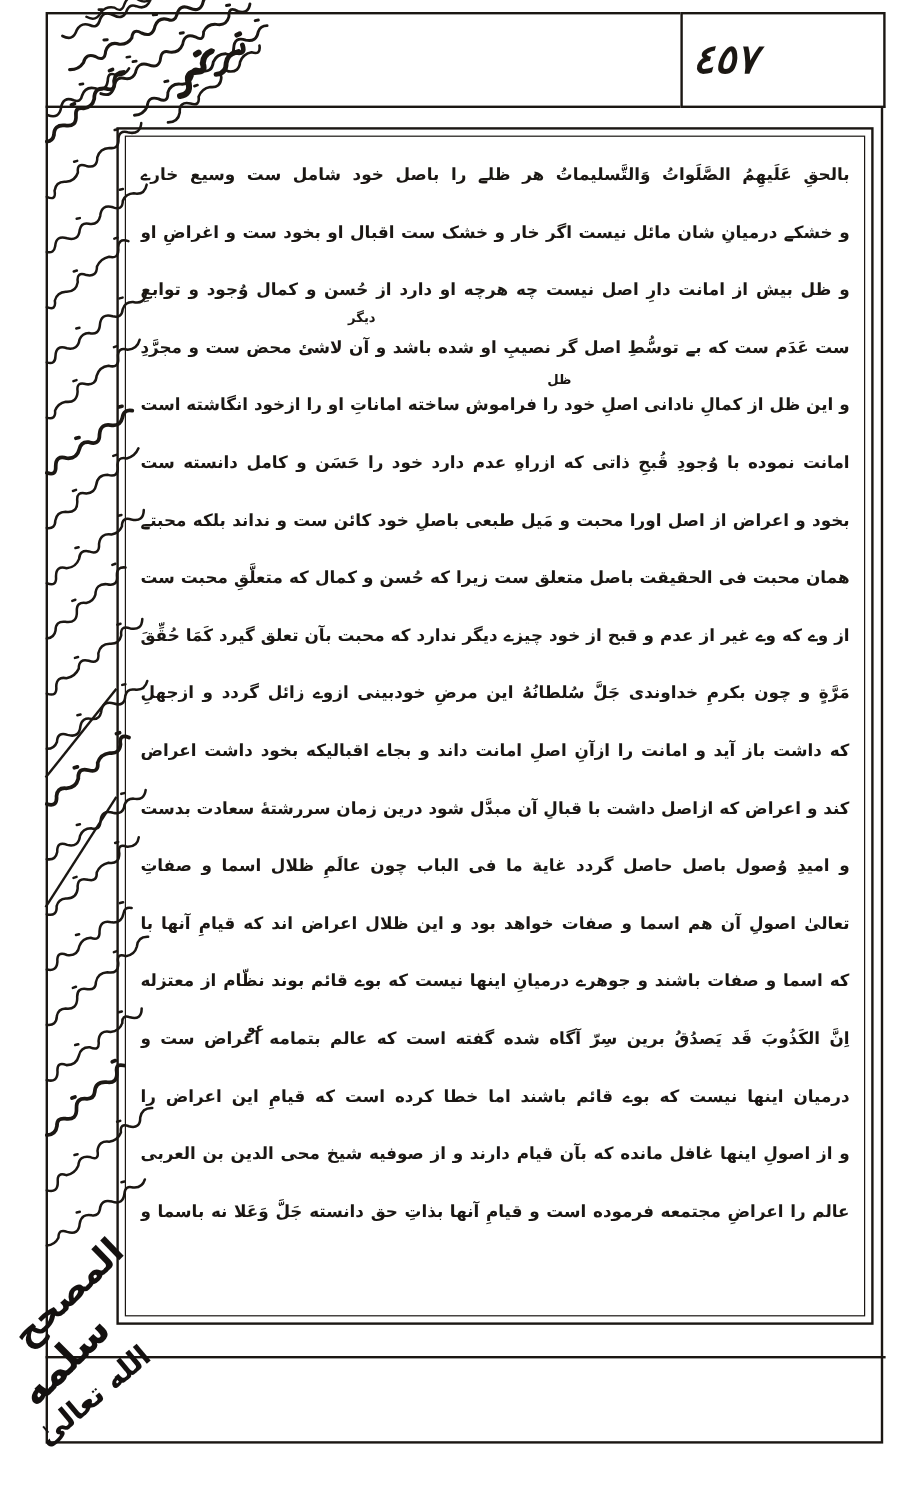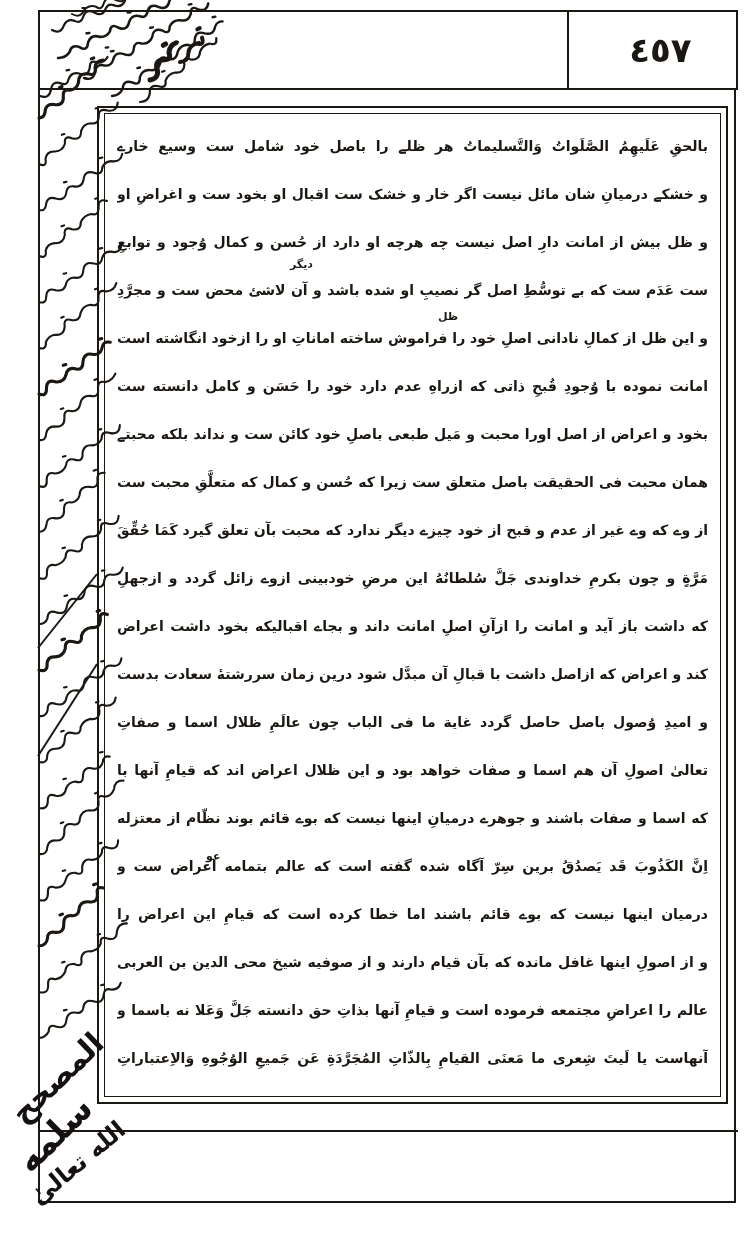--- a/index.html
+++ b/index.html
@@ -5,21 +5,21 @@
   html,body{margin:0;padding:0;background:#ffffff;}
   body{font-family:"DejaVu Sans",sans-serif;}
   #page-root{position:relative;width:750px;height:1245px;background:#ffffff;overflow:hidden;color:#1b1713;}
 
   
   .outer-frame{position:absolute;left:38px;top:10px;width:698px;height:1193px;border:2px solid #1b1713;box-sizing:border-box;}
   .header-rule{position:absolute;left:38px;top:88px;width:700px;height:2px;background:#1b1713;}
   .bottom-rule{position:absolute;left:38px;top:1130px;width:700px;height:2px;background:#1b1713;}
 
   
-  .page-number-box{position:absolute;left:567px;top:10px;width:171px;height:80px;border:2.5px solid #1b1713;box-sizing:border-box;background:#fff;display:flex;align-items:center;justify-content:center;}
+  .page-number-box{position:absolute;left:567px;top:10px;width:171px;height:80px;border:2.5px solid #1b1713;box-sizing:border-box;background:#fff;display:flex;align-items:center;font-style:italic;}
   .page-number{font-size:34px;font-weight:700;letter-spacing:2px;transform:translateX(8px);}
 
   
   .text-frame-outer{position:absolute;left:97px;top:106px;width:631px;height:998px;border:2px solid #1b1713;box-sizing:border-box;background:#fff;}
   .text-frame-inner{position:absolute;left:5px;top:5px;right:5px;bottom:5px;border:1.6px solid #1b1713;box-sizing:border-box;}
   .text-lines{position:absolute;left:12px;top:8px;right:12px;bottom:6px;direction:rtl;overflow:hidden;}
   .text-line{height:48px;line-height:48px;overflow:hidden;font-size:14px;font-weight:700;text-align:justify;text-align-last:justify;color:#1b1713;}
 
   
   .gloss{position:absolute;font-size:11px;font-weight:700;direction:rtl;color:#1b1713;z-index:6;}
@@ -61,27 +61,26 @@
         <div class="text-line">مَرَّةٍ و چون بکرمِ خداوندی جَلَّ سُلطانُهُ این مرضِ خودبینی ازوے زائل گردد و ازجهلِ مرکب</div>
         <div class="text-line">که داشت باز آید و امانت را ازآنِ اصلِ امانت داند و بجاے اقبالیکه بخود داشت اعراض ازخود پیدا</div>
         <div class="text-line">کند و اعراض که ازاصل داشت با قبالِ آن مبدَّل شود درین زمان سررشتهٔ سعادت بدست آید</div>
         <div class="text-line">و امیدِ وُصول باصل حاصل گردد غایة ما فی الباب چون عالَمِ ظلال اسما و صفاتِ واجبی ست</div>
         <div class="text-line">تعالیٰ اصولِ آن هم اسما و صفات خواهد بود و این ظلال اعراض اند که قیامِ آنها با اصولِ خود ست</div>
         <div class="text-line">که اسما و صفات باشند و جوهرے درمیانِ اینها نیست که بوے قائم بوند نظّام از معتزله بحکم</div>
         <div class="text-line">اِنَّ الکَذُوبَ قَد یَصدُقُ برین سِرّ آگاه شده گفته است که عالم بتمامه اعراض ست و جوهرے</div>
         <div class="text-line">درمیان اینها نیست که بوے قائم باشند اما خطا کرده است که قیامِ این اعراض را بانفسِها گفته است</div>
         <div class="text-line">و از اصولِ اینها غافل مانده که بآن قیام دارند و از صوفیه شیخ محی الدین بن العربی قُدِّسَ سِرُّهٔ</div>
         <div class="text-line">عالم را اعراضِ مجتمعه فرموده است و قیامِ آنها بذاتِ حق دانسته جَلَّ وَعَلا نه باسما و صفات که اصولِ</div>
-        <div class="text-line">آنهاست یا لَیتَ شِعری ما مَعنَی القیامِ بِالذّاتِ المُجَرَّدَةِ عَن جَمیعِ الوُجُوهِ وَالاِعتباراتِ</div>
       </div>
     </div>
   </div>
 
   <span class="gloss" style="left:290px;top:258px">دیگر</span>
-  <span class="gloss" style="left:438px;top:310px">ظل</span>
+  <span class="gloss" style="left:456px;top:310px">ظل</span>
   <span class="gloss" style="left:206px;top:850px">عو</span>
 
   <span class="stamp-word stamp-w0">المصحح</span>
   <span class="stamp-word stamp-w1">سلمه</span>
   <span class="stamp-word stamp-w2">الله تعالیٰ</span>
 
   <svg id="annotation-layer" viewBox="0 0 750 1245" xmlns="http://www.w3.org/2000/svg">
 
     <line x1="38" y1="648" x2="97" y2="574" stroke="#1b1713" stroke-width="2"></line>
     <line x1="38" y1="756" x2="97" y2="664" stroke="#1b1713" stroke-width="2"></line>

